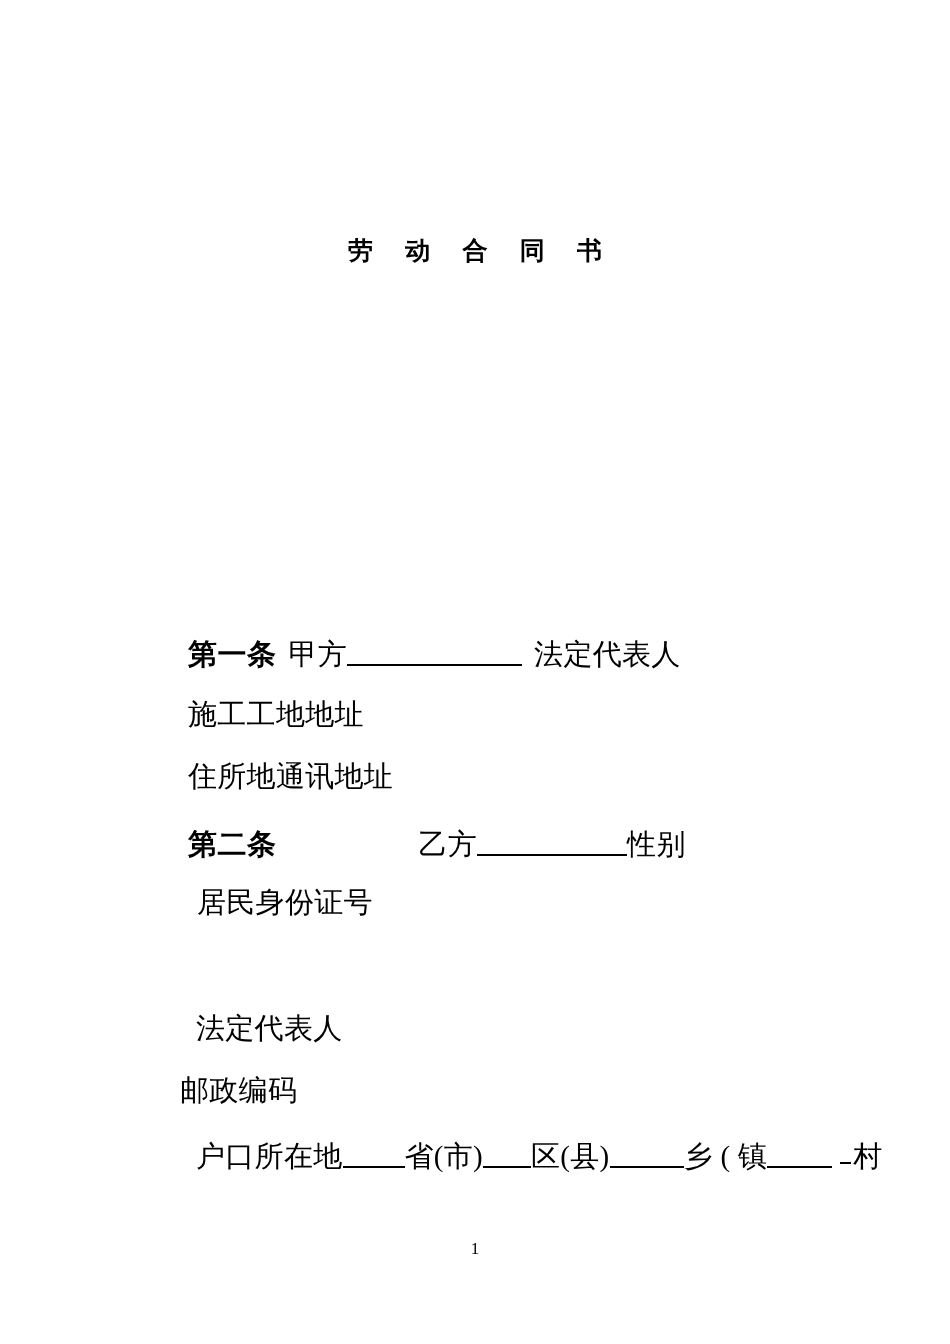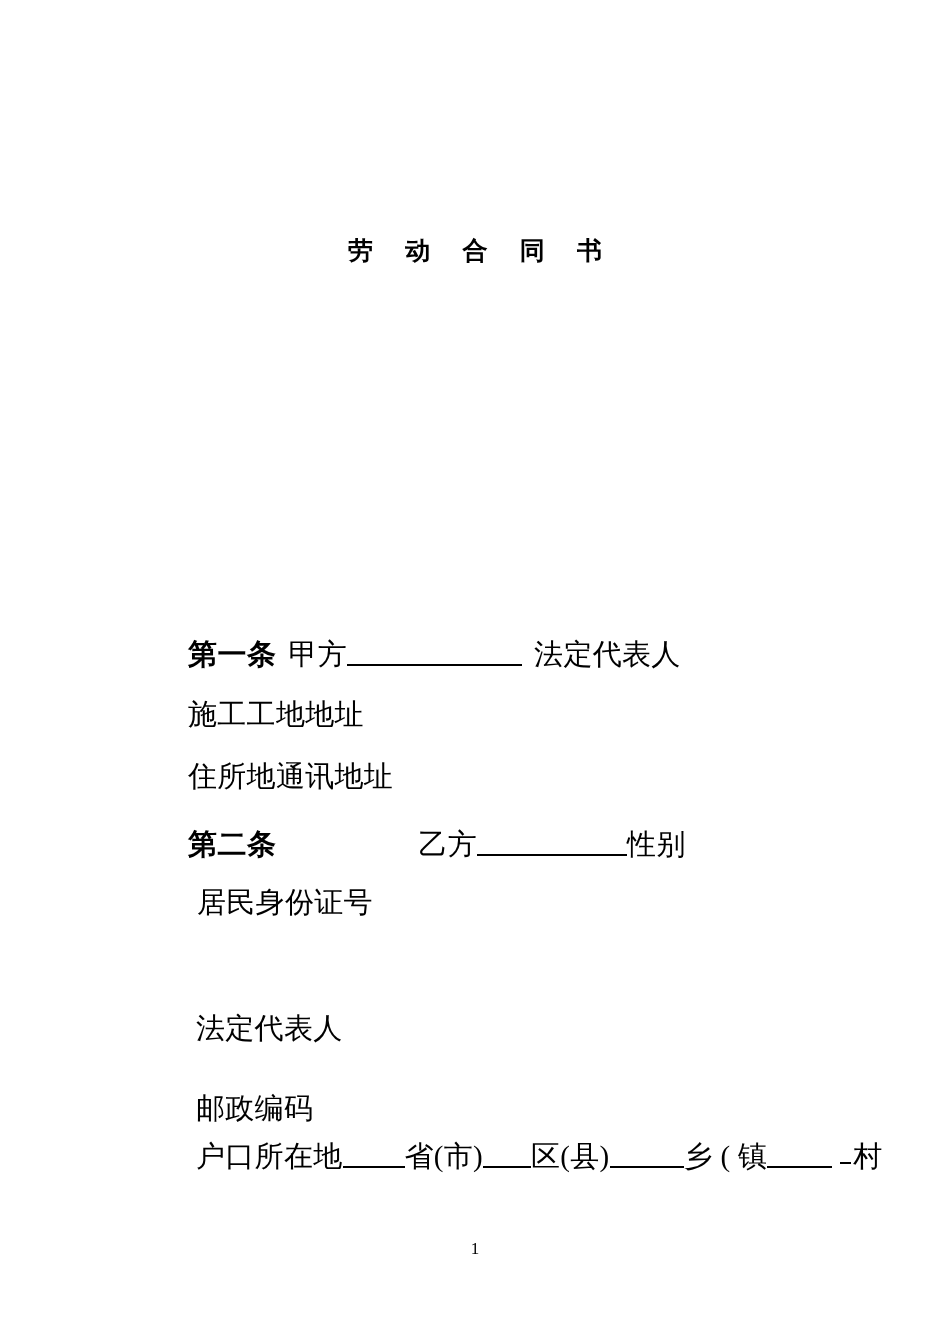--- a/index.html
+++ b/index.html
@@ -100,21 +100,21 @@
   }
 
   
   #r-art1       { top: 634px; left: 188px; }
   #r-site       { top: 698px; left: 188px; }
   #r-addr       { top: 760px; left: 188px; }
   #r-art2       { top: 824px; left: 188px; }
   #r-idno       { top: 886px; left: 175px; margin-left: 22px; }
   #r-birth      { top: 948px; left: 196px; }
   #r-home       { top: 1012px; left: 196px; }
-  #r-zip        { top: 1074px; left: 196px; margin-top: 18px; }
+  #r-zip        { top: 1074px; left: 180px; }
   #r-hukou      { top: 1136px; left: 196px; }
 
   
   .w-partyA  { width: 175px; }
   .w-partyB  { width: 150px; }
   .w-year    { width: 157px; }
   .w-month   { width: 97px; }
   .w-day     { width: 146px; }
   .w-prov    { width: 62px; }
   .w-dist    { width: 48px; }

